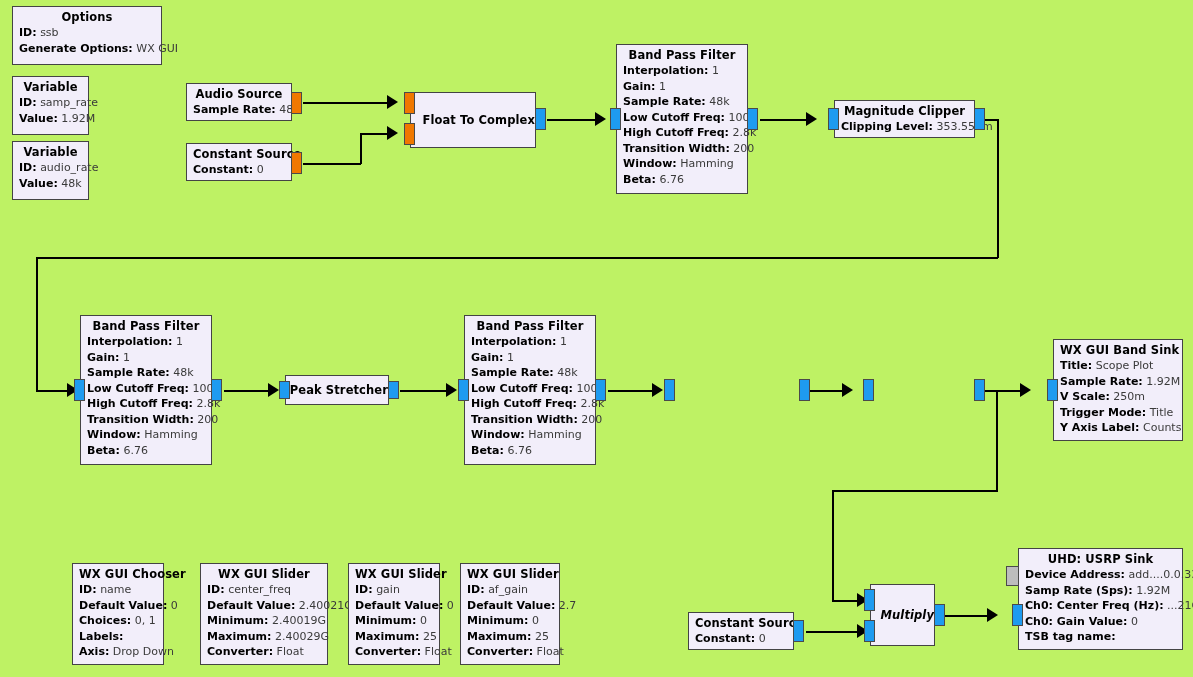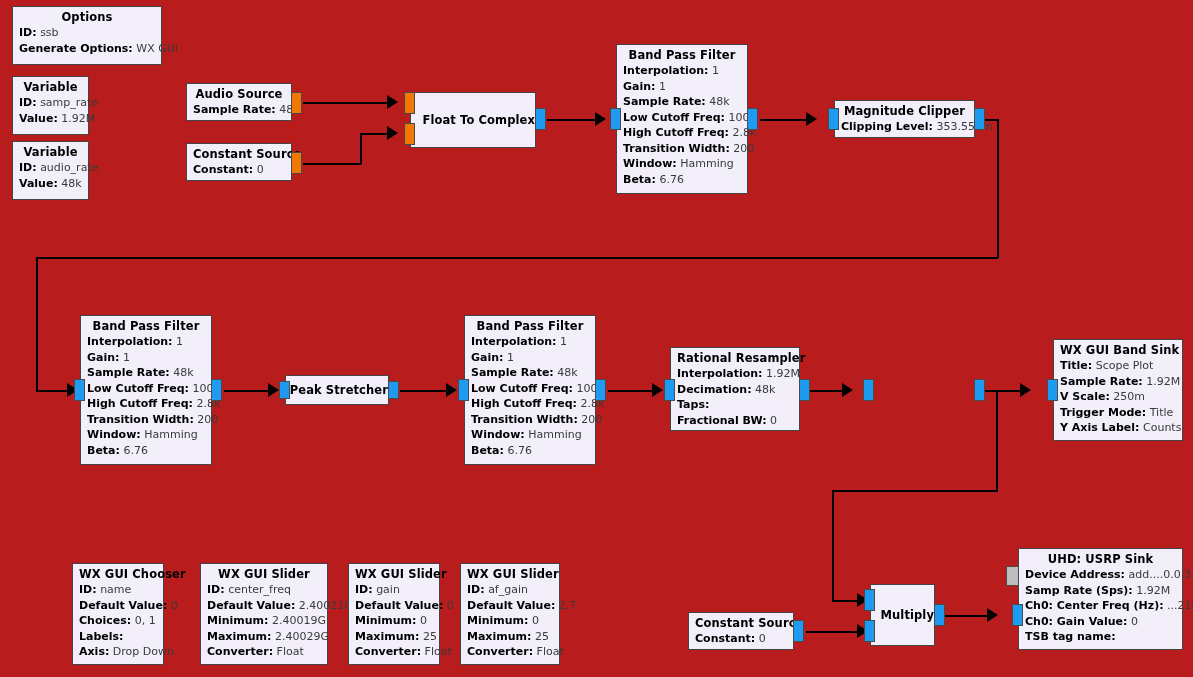--- a/index.html
+++ b/index.html
@@ -8,21 +8,21 @@
     padding: 0;
     background: #ffffff;
   }
   body {
     font-family: "DejaVu Sans", "Liberation Sans", sans-serif;
   }
   #canvas {
     position: relative;
     width: 1193px;
     height: 677px;
-    background: #b91c1c;
+    background: #bef264;
     overflow: hidden;
   }
   
   .block {
     position: absolute;
     background: #f2eefa;
     border: 1px solid #444444;
     box-sizing: border-box;
     padding: 3px 6px 4px 6px;
     z-index: 5;
@@ -225,27 +225,20 @@
     <div class="brow"><b>Sample Rate:</b> <span>48k</span></div>
     <div class="brow"><b>Low Cutoff Freq:</b> <span>100</span></div>
     <div class="brow"><b>High Cutoff Freq:</b> <span>2.8k</span></div>
     <div class="brow"><b>Transition Width:</b> <span>200</span></div>
     <div class="brow"><b>Window:</b> <span>Hamming</span></div>
     <div class="brow"><b>Beta:</b> <span>6.76</span></div>
   </div>
   <div class="port blue" style="left:458px; top:379px;"></div>
   <div class="port blue" style="left:595px; top:379px;"></div>
 
-  <div class="block" style="left:670px; top:347px; width:130px; height:84px;">
-    <div class="btitle">Rational Resampler</div>
-    <div class="brow"><b>Interpolation:</b> <span>1.92M</span></div>
-    <div class="brow"><b>Decimation:</b> <span>48k</span></div>
-    <div class="brow"><b>Taps:</b> <span></span></div>
-    <div class="brow"><b>Fractional BW:</b> <span>0</span></div>
-  </div>
   <div class="port blue" style="left:664px; top:379px;"></div>
   <div class="port blue" style="left:799px; top:379px;"></div>
 
   <div class="port blue" style="left:863px; top:379px;"></div>
   <div class="port blue" style="left:974px; top:379px;"></div>
 
   <div class="block" style="left:1053px; top:339px; width:130px; height:102px;">
     <div class="btitle">WX GUI Band Sink</div>
     <div class="brow"><b>Title:</b> <span>Scope Plot</span></div>
     <div class="brow"><b>Sample Rate:</b> <span>1.92M</span></div>
@@ -290,21 +283,21 @@
     <div class="brow"><b>Maximum:</b> <span>25</span></div>
     <div class="brow"><b>Converter:</b> <span>Float</span></div>
   </div>
 
   <div class="block" style="left:688px; top:612px; width:106px; height:38px;">
     <div class="btitle">Constant Source</div>
     <div class="brow"><b>Constant:</b> <span>0</span></div>
   </div>
   <div class="port blue" style="left:793px; top:620px;"></div>
 
-  <div class="block center-only" style="left:870px; top:584px; width:65px; height:62px; padding:0;">
+  <div class="block center-only" style="left:870px; top:584px; width:65px; height:62px; padding:0;font-style:italic;">
     <div class="btitle">Multiply</div>
   </div>
   <div class="port blue" style="left:864px; top:589px;"></div>
   <div class="port blue" style="left:864px; top:620px;"></div>
   <div class="port blue" style="left:934px; top:604px;"></div>
 
   <div class="block" style="left:1018px; top:548px; width:165px; height:102px;">
     <div class="btitle">UHD: USRP Sink</div>
     <div class="brow"><b>Device Address:</b> <span>add....0.0.33</span></div>
     <div class="brow"><b>Samp Rate (Sps):</b> <span>1.92M</span></div>

